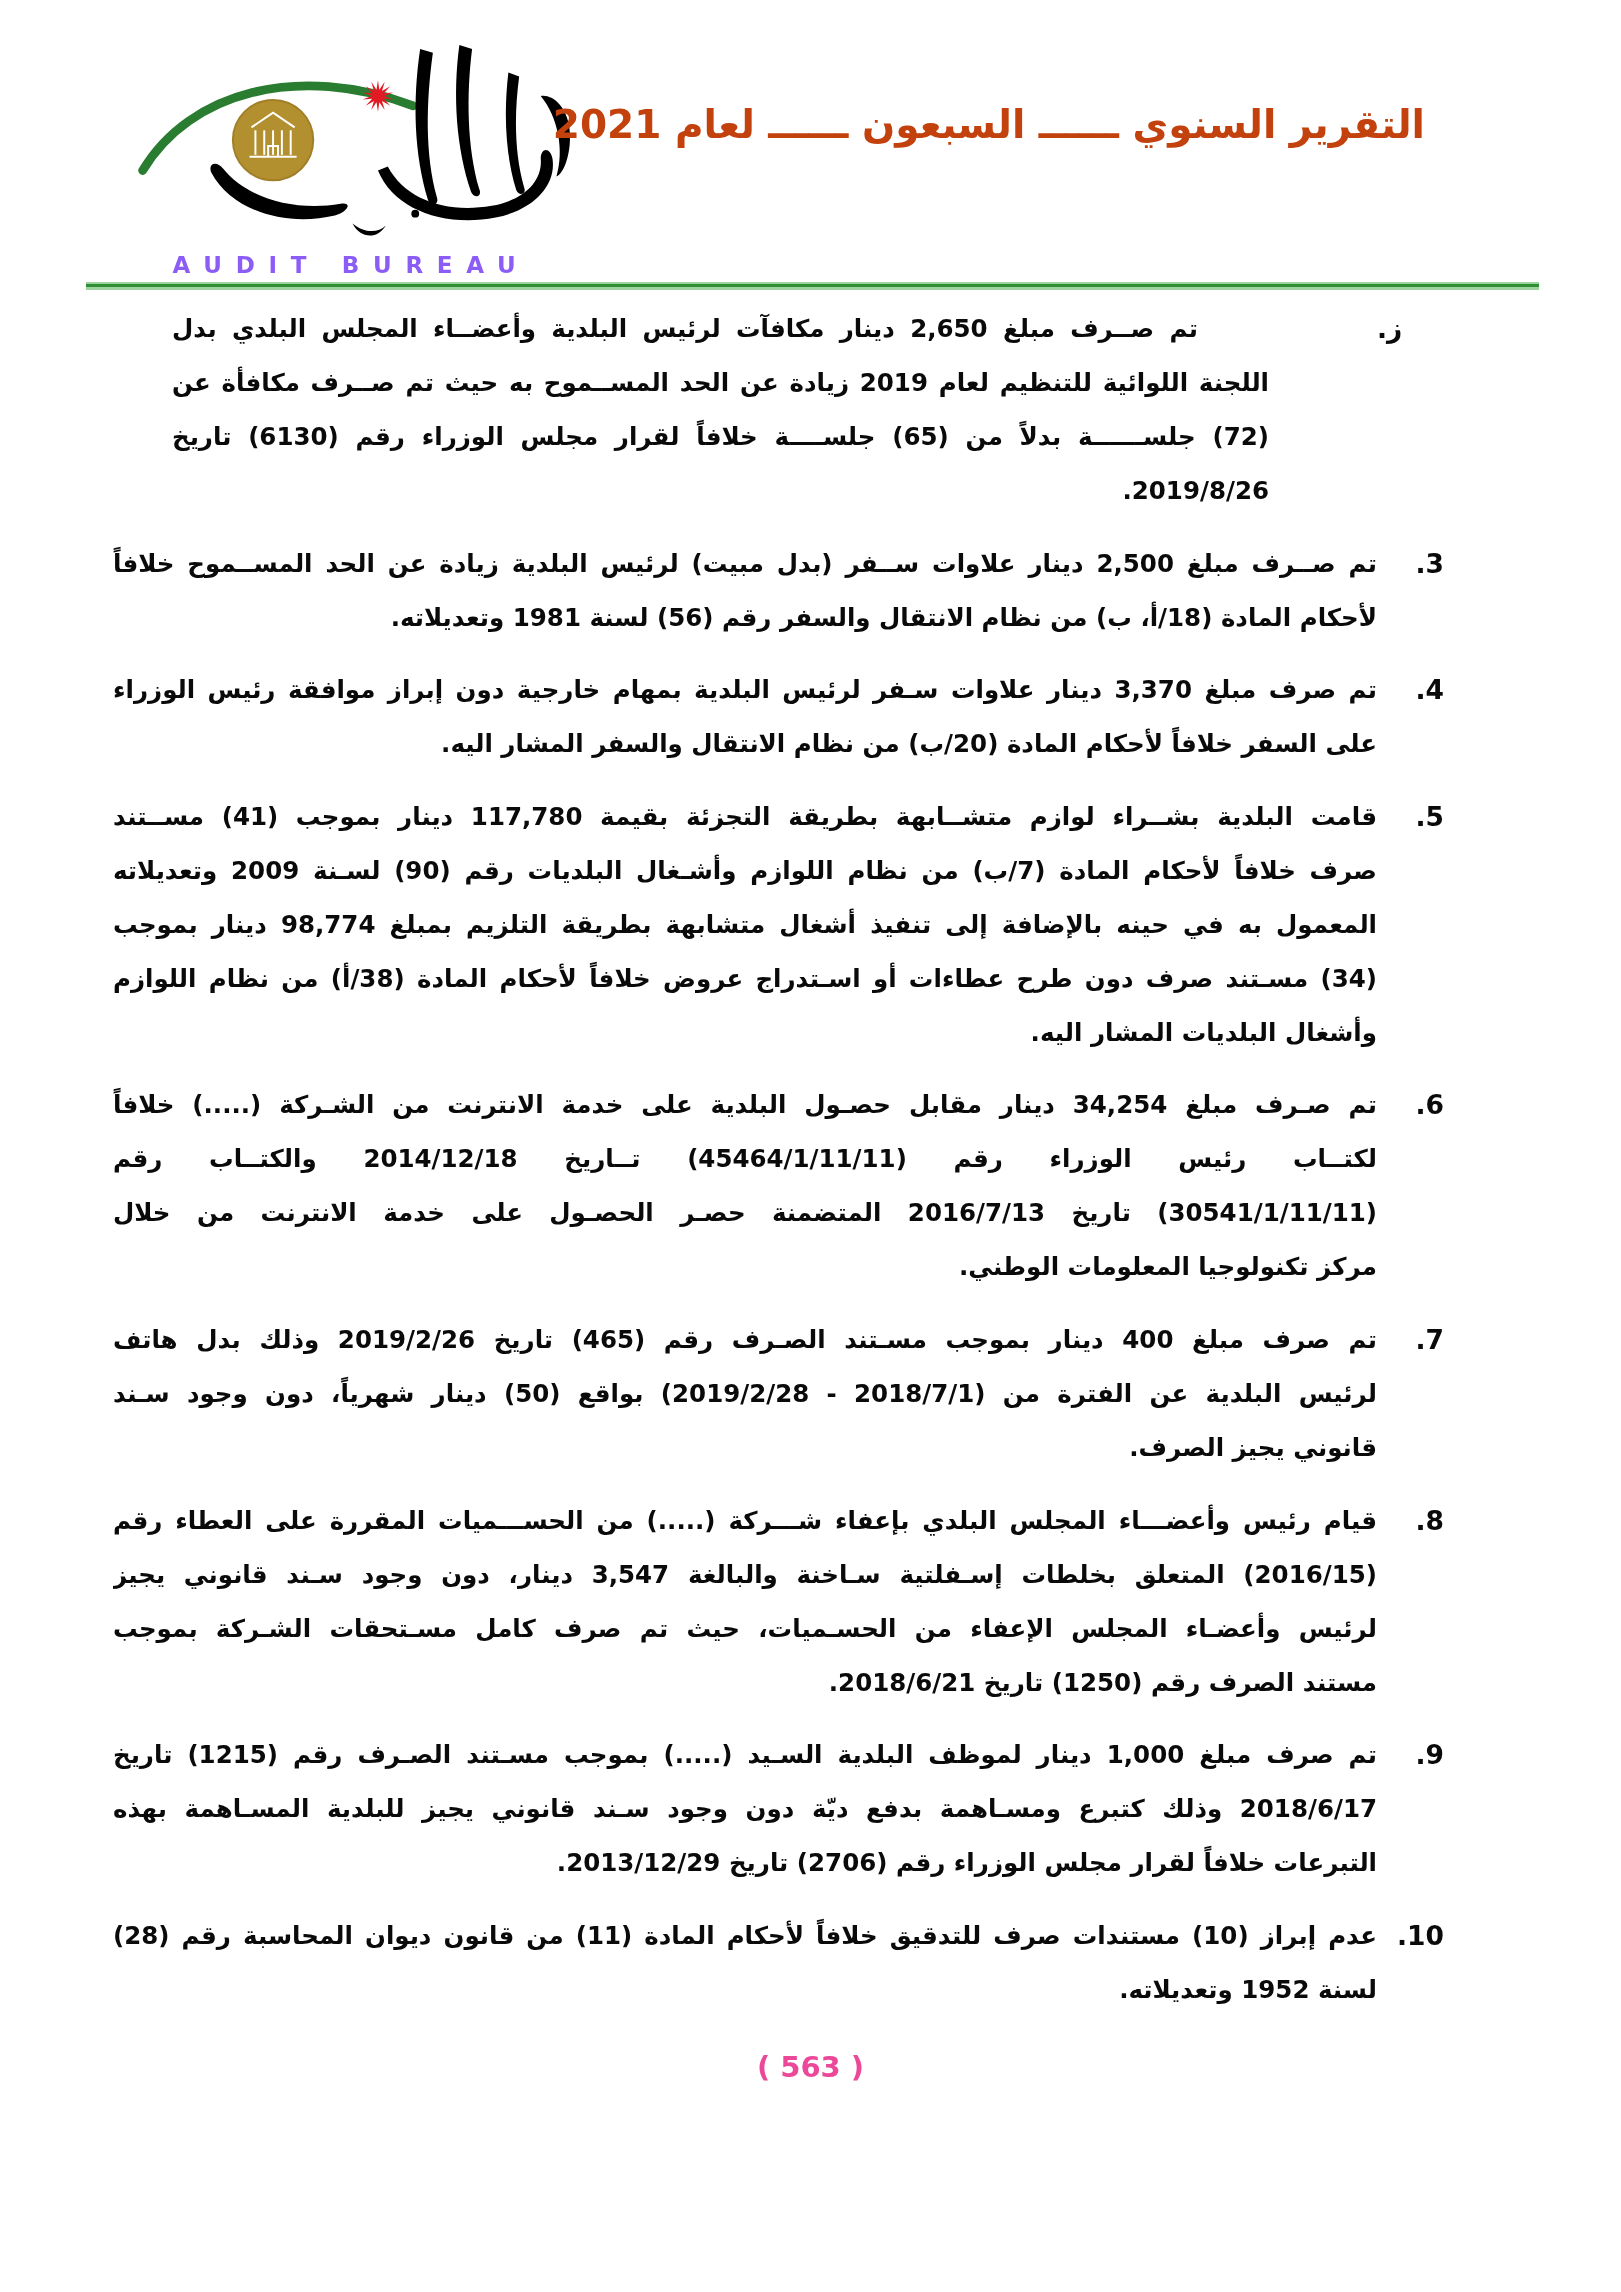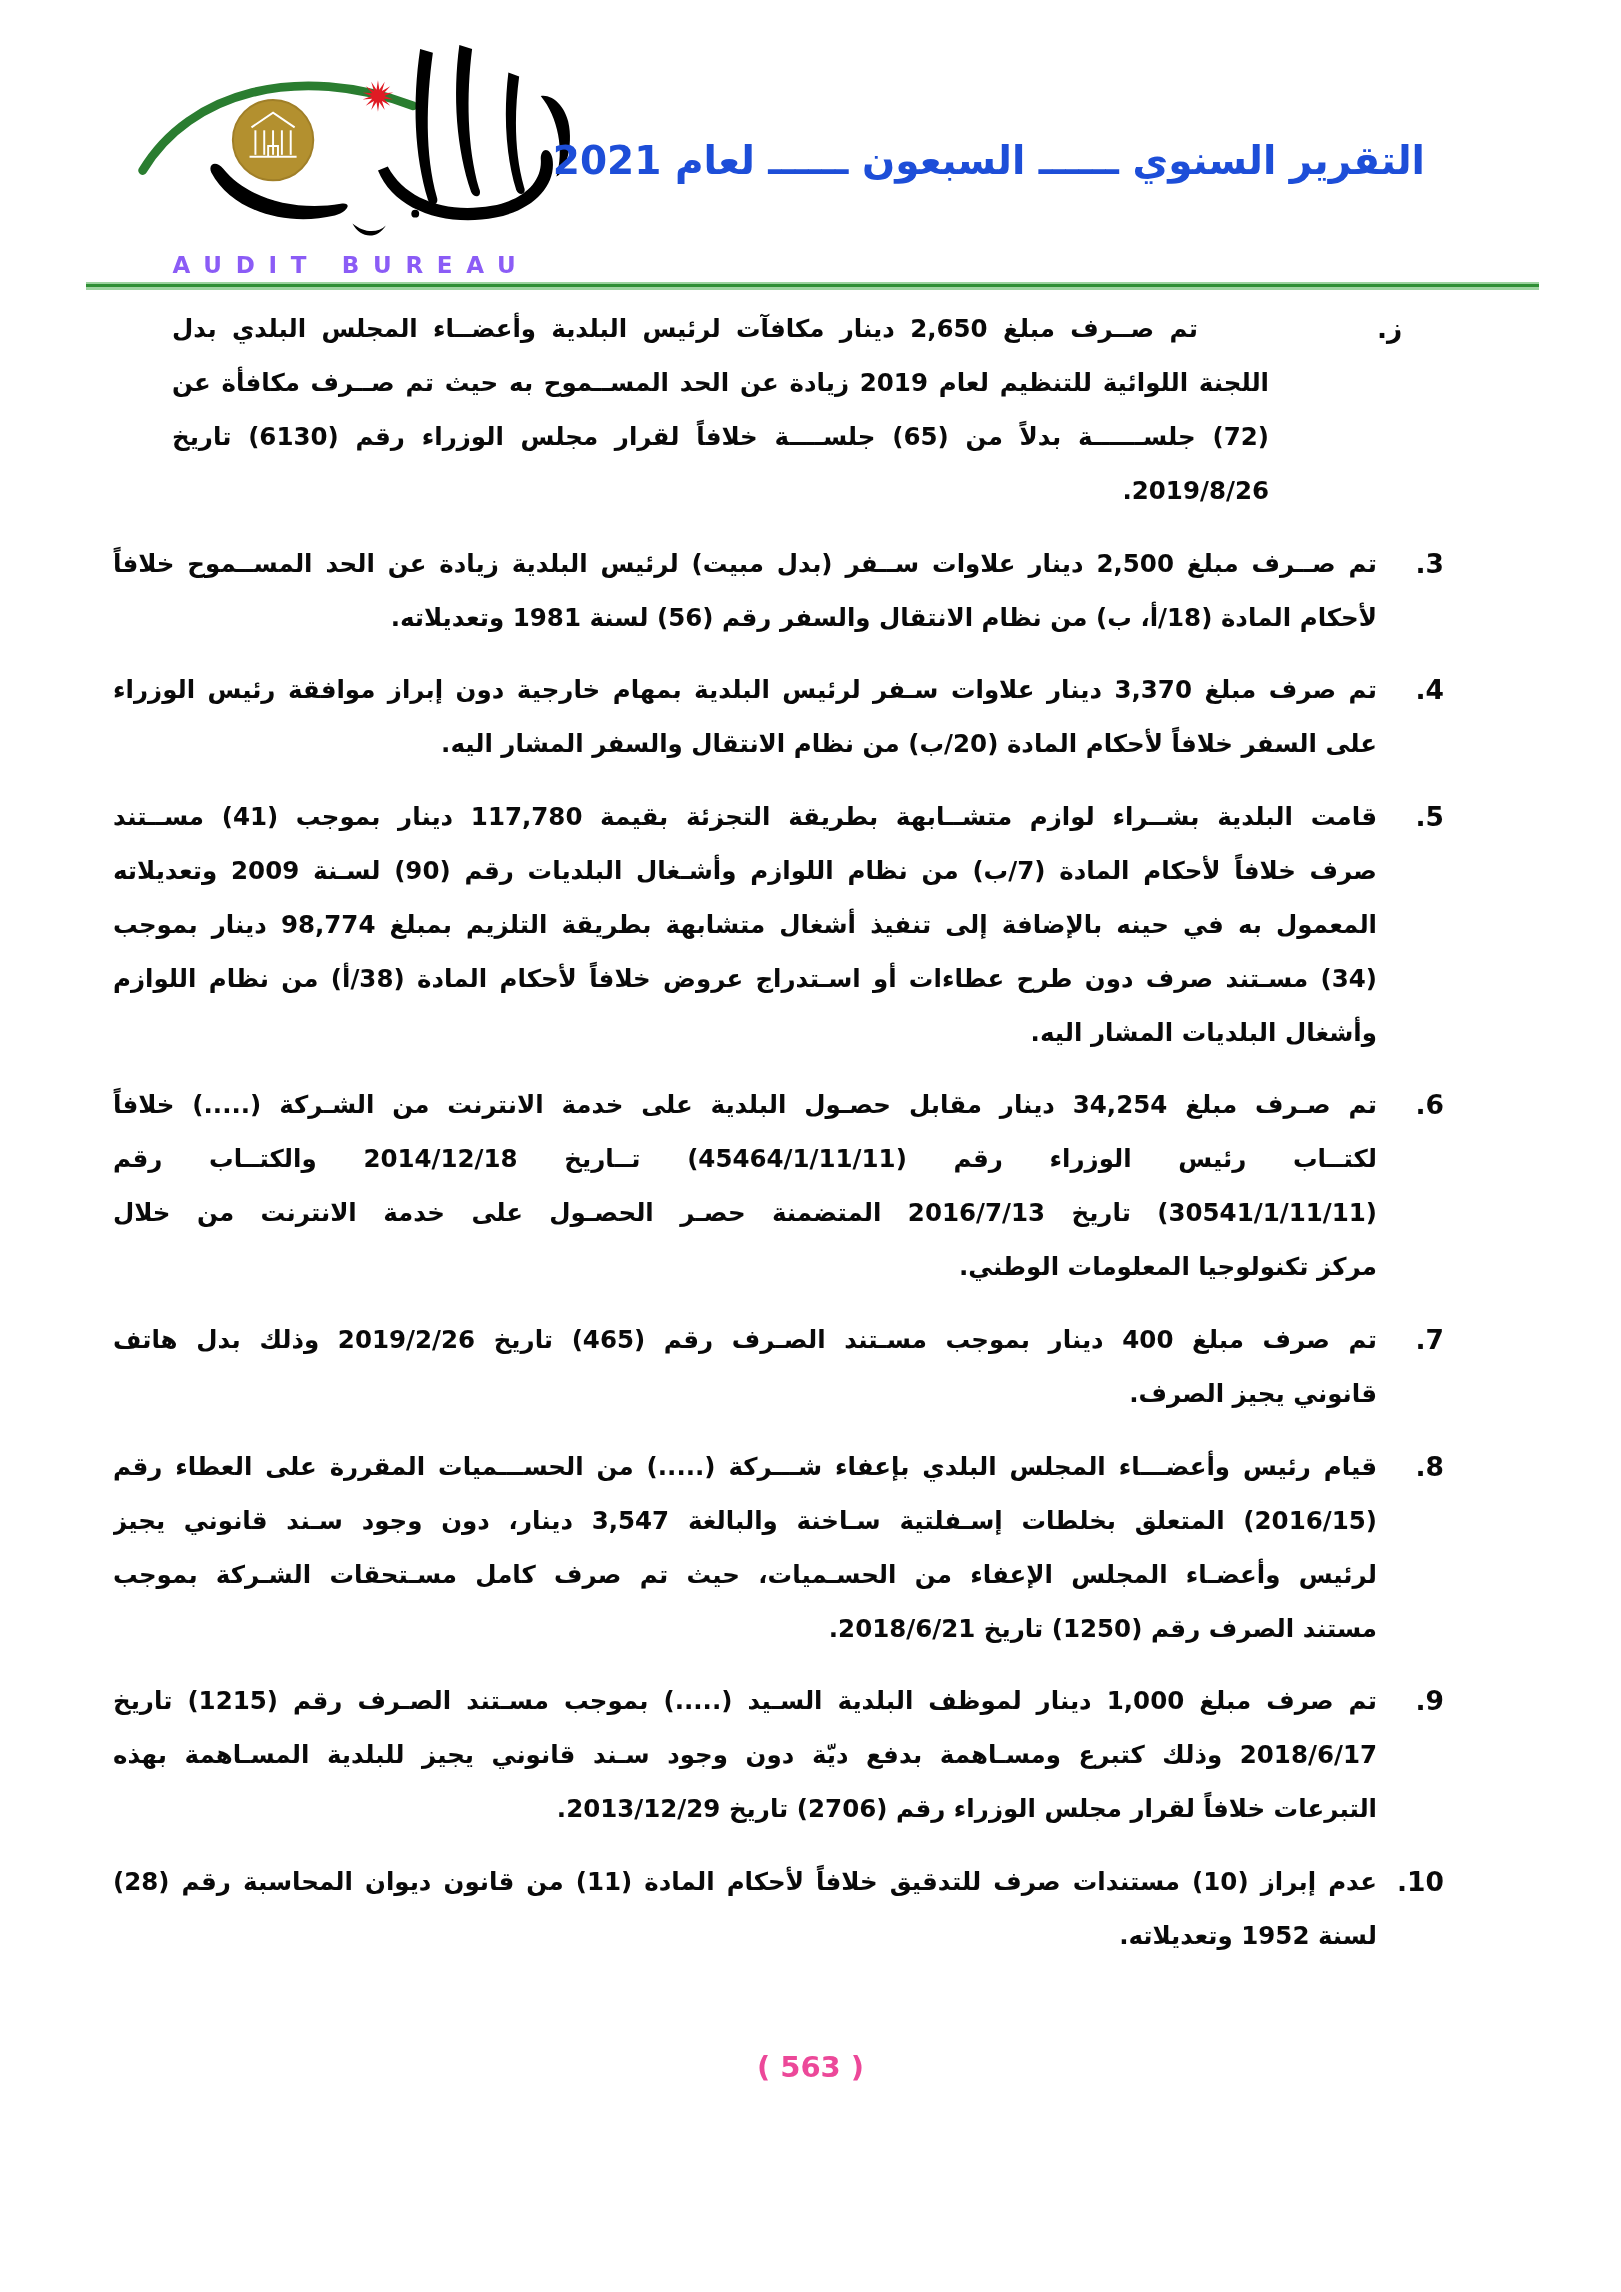--- a/index.html
+++ b/index.html
@@ -96,21 +96,21 @@
           <path d="M92,130 C112,168 166,186 218,174 C232,170 236,160 224,162 C176,170 128,156 104,126 C98,118 88,120 92,130 Z"></path>
           <path d="M236,182 C248,192 262,192 270,184 C262,198 244,198 236,182 Z"></path>
           <circle cx="300" cy="172" r="4"></circle>
         </g>
 
         <polygon fill="#e01b24" points="262,36 263.4,45.7 268.9,37.6 266.1,46.9 274.5,42 267.9,49.2 277.6,48.4 268.5,52 277.6,55.6 267.9,54.8 274.5,62 266.1,57.1 268.9,66.4 263.4,58.3 262,68 260.5,58.3 255.1,66.4 257.9,57.1 249.5,62 256.1,54.8 246.4,55.6 255.5,52 246.4,48.4 256.1,49.2 249.5,42 257.9,46.9 255.1,37.6 260.5,45.7"></polygon>
       </svg>
       <div class="logo-en">AUDIT BUREAU</div>
     </div>
 
-    <div class="title" style="color:#1d4ed8;margin-top:36px;">التقرير السنوي ــــــ السبعون ــــــ لعام 2021</div>
+    <div class="title" style="color:#c2410c;">التقرير السنوي ــــــ السبعون ــــــ لعام 2021</div>
   </header>
 
   <div class="rule"></div>
 
   <main class="list">
 
     <div class="item item-sub">
       <span class="marker">ز.</span>
       <div class="text">
         <div class="ln j ind">تم صــرف مبلغ 2,650 دينار مكافآت لرئيس البلدية وأعضــاء المجلس البلدي بدل اجتماعات</div>
@@ -154,20 +154,21 @@
         <div class="ln j">لكتــاب رئيس الوزراء رقم (45464/1/11/11) تــاريخ 2014/12/18 والكتــاب رقم</div>
         <div class="ln j">(30541/1/11/11) تاريخ 2016/7/13 المتضمنة حصـر الحصـول على خدمة الانترنت من خلال</div>
         <div class="ln end">مركز تكنولوجيا المعلومات الوطني.</div>
       </div>
     </div>
 
     <div class="item">
       <span class="marker">7.</span>
       <div class="text">
         <div class="ln j">تم صرف مبلغ 400 دينار بموجب مسـتند الصـرف رقم (465) تاريخ 2019/2/26 وذلك بدل هاتف</div>
+        <div class="ln j">لرئيس البلدية عن الفترة من (2018/7/1 - 2019/2/28) بواقع (50) دينار شهرياً، دون وجود سـند</div>
         <div class="ln end">قانوني يجيز الصرف.</div>
       </div>
     </div>
 
     <div class="item">
       <span class="marker">8.</span>
       <div class="text">
         <div class="ln j">قيام رئيس وأعضـــاء المجلس البلدي بإعفاء شـــركة (.....) من الحســـميات المقررة على العطاء رقم</div>
         <div class="ln j">(2016/15) المتعلق بخلطات إسـفلتية سـاخنة والبالغة 3,547 دينار، دون وجود سـند قانوني يجيز</div>
         <div class="ln j">لرئيس وأعضـاء المجلس الإعفاء من الحسـميات، حيث تم صرف كامل مسـتحقات الشـركة بموجب</div>

